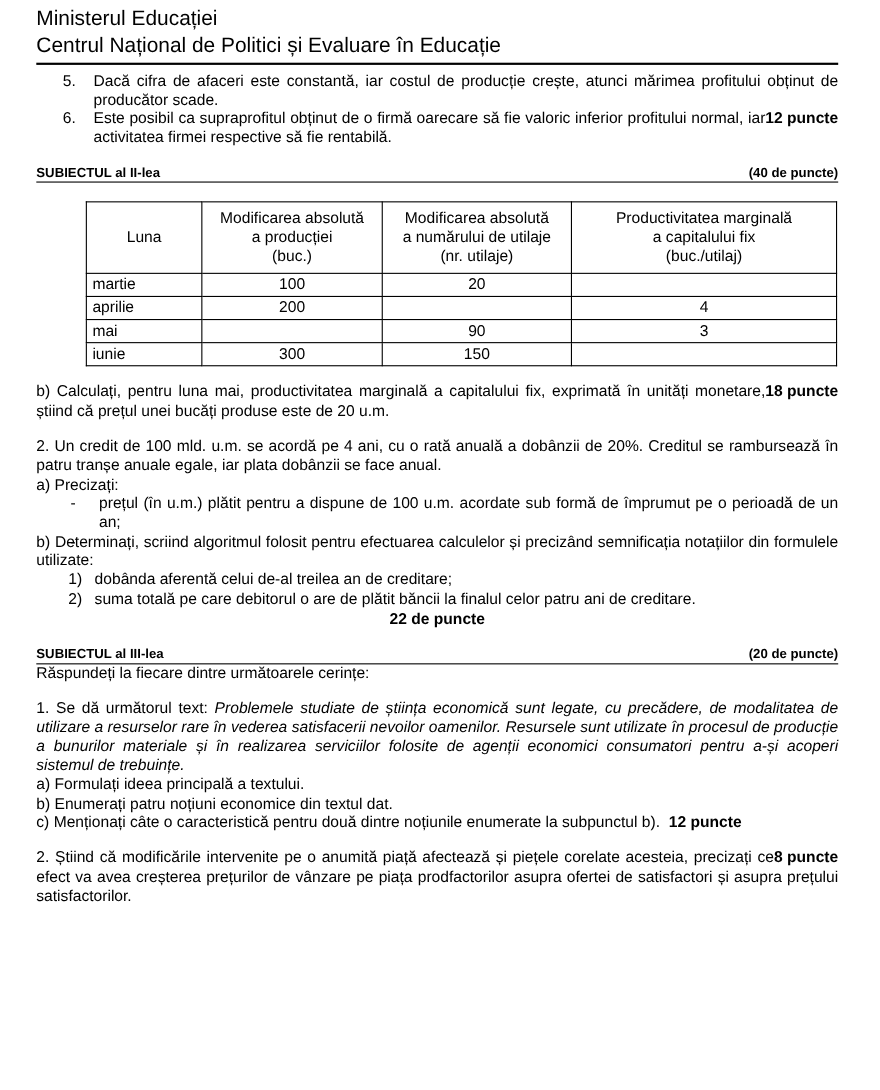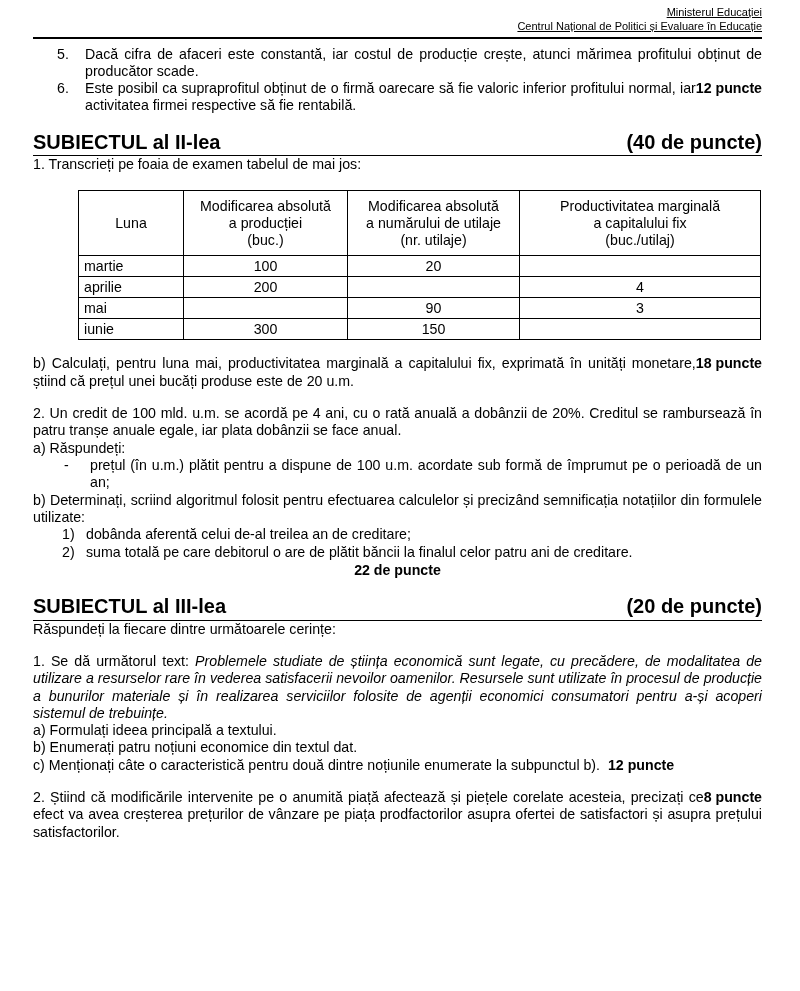--- a/index.html
+++ b/index.html
@@ -19,26 +19,25 @@
   }
   .page {
     width: 800px;
     height: 991px;
     position: relative;
     box-sizing: border-box;
     padding: 4px 38px 0 33px;
   }
   
   .doc-header {
-    text-align: right;
-    font-size: 11px;
+    text-align: left;
+    font-size: 19px;
     line-height: 1.25;
     margin: 0 0 0 0;
     padding-top: 2px;
-    text-decoration: underline;
   }
   .doc-header .line {
     display: block;
     white-space: nowrap;
   }
   .header-rule {
     border: none;
     border-top: 2.2px solid #000;
     margin: 3px 0 0 0;
     width: 100%;
@@ -101,21 +100,21 @@
     position: absolute;
     left: 29px;
     top: 0;
   }
   
   .subject-head {
     display: flex;
     justify-content: space-between;
     align-items: flex-end;
     font-weight: bold;
-    font-size: 20px;
+    font-size: 12px;
     border-bottom: 1.6px solid #000;
     padding-bottom: 1px;
     margin: 0;
   }
   .subject-head .pts { white-space: nowrap; margin-left: 21px; }
 
   
   .pts-right {
     float: right;
     font-weight: bold;
@@ -186,21 +185,20 @@
   </ol>
   <div class="clear"></div>
 
   <div class="spacer-md"></div>
 
   <div class="subject-head">
     <span>SUBIECTUL al II-lea</span>
     <span class="pts">(40 de puncte)</span>
   </div>
 
-  <p class="para nojust">1. Transcrieți pe foaia de examen tabelul de mai jos:</p>
 
   <div class="tbl-wrap">
     <table class="data">
       <colgroup>
         <col class="c1">
           <col class="c2">
           <col class="c3">
           <col class="c4">
       </colgroup>
       <thead>
@@ -255,21 +253,21 @@
   </div>
 
   <div class="spacer-md"></div>
 
   <p class="para"><span class="pts-right">18 puncte</span><span>b) Calculați, pentru luna mai, productivitatea marginală a capitalului fix, exprimată în unități monetare, știind că prețul unei bucăți produse este de 20 u.m.</span></p>
   <div class="clear"></div>
 
   <div class="spacer-md"></div>
 
   <p class="para">2. Un credit de 100 mld. u.m. se acordă pe 4 ani, cu o rată anuală a dobânzii de 20%. Creditul se rambursează în patru tranșe anuale egale, iar plata dobânzii se face anual.</p>
-  <p class="para nojust">a) Răspundeți:</p>
+  <p class="para nojust">a) Precizați:</p>
 
   <ul class="dashlist">
     <li>
       <span class="marker">-</span>
       <span>prețul (în u.m.) plătit pentru a dispune de 100 u.m. acordate sub formă de împrumut pe o perioadă de un an;</span>
     </li>
     <li>
       <span class="marker">-</span>
     </li>
   </ul>

